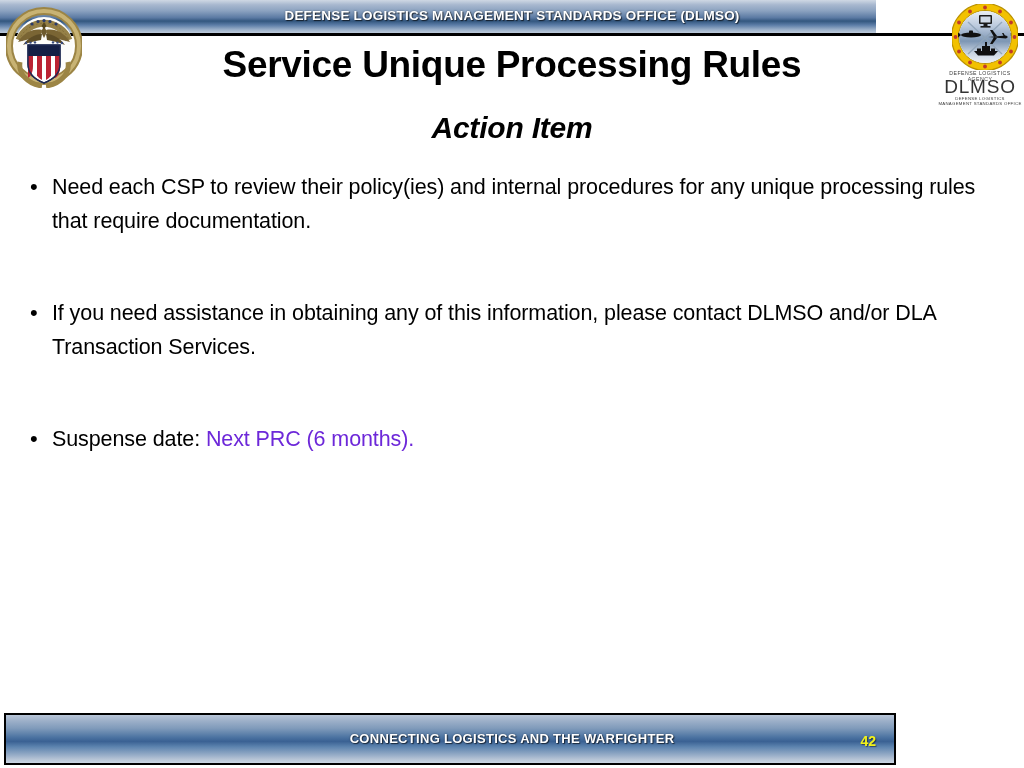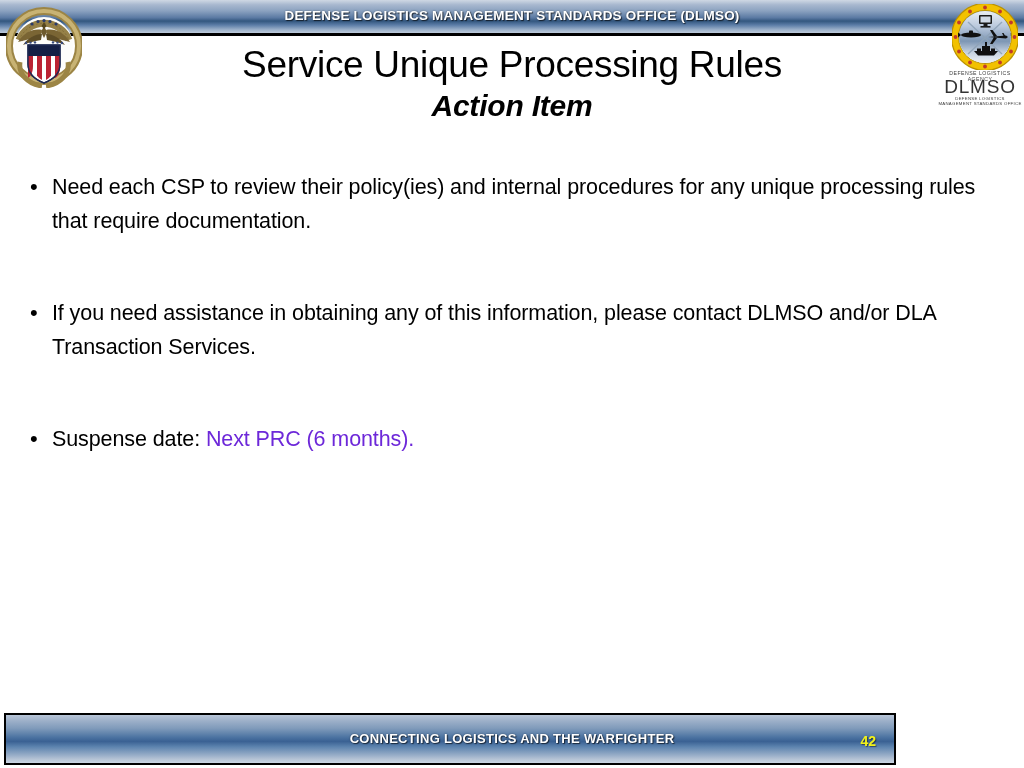--- a/index.html
+++ b/index.html
@@ -13,21 +13,21 @@
     position: relative;
     overflow: hidden;
     font-family: "Liberation Sans", sans-serif;
   }
 
   
   #top-banner {
     position: absolute;
     left: 0;
     top: 0;
-    width: 1024px;
+    width: 876px;
     height: 34px;
     background: linear-gradient(to bottom,
         #cfd8e4 0%,
         #a8b8cf 14%,
         #8ba2c0 32%,
         #5b7aa3 52%,
         #33577f 62%,
         #5d7ea8 74%,
         #9fb3cb 88%,
         #c8d3e0 100%);
@@ -113,32 +113,33 @@
   
   #title-block {
     position: absolute;
     left: 0;
     top: 42px;
     width: 1024px;
     text-align: center;
   }
   #slide-title {
     font-size: 37px;
-    font-weight: normal;
+    font-weight: bold;
     color: #000000;
     line-height: 46px;
     letter-spacing: -0.3px;
   }
   #slide-subtitle {
     font-size: 30px;
     font-weight: bold;
     font-style: italic;
     color: #000000;
     line-height: 36px;
     letter-spacing: -0.2px;
+    margin-top: 22px;
   }
 
   
   #body-content {
     position: absolute;
     left: 26px;
     top: 170px;
     width: 970px;
   }
   .bullet-row {

